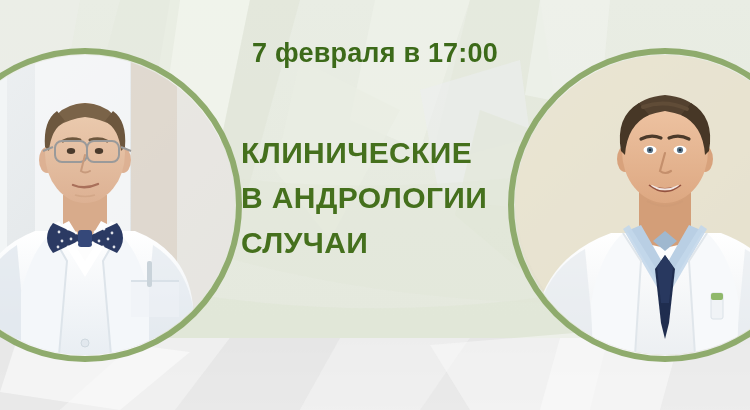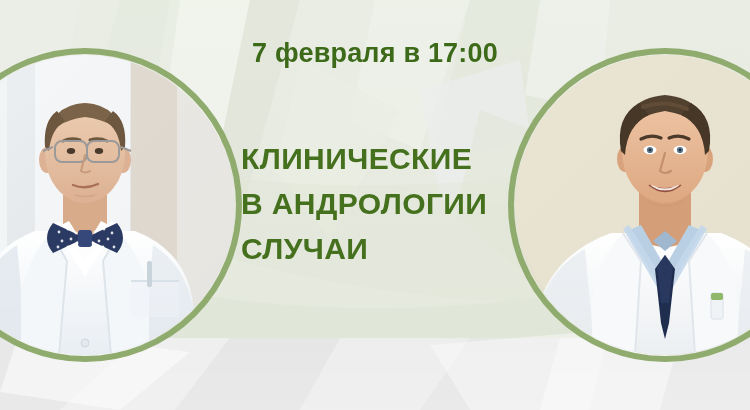--- a/index.html
+++ b/index.html
@@ -73,21 +73,21 @@
     text-align: center;
     font-size: 27px;
     font-weight: bold;
     color: #3c6a19;
     letter-spacing: 0.2px;
     white-space: nowrap;
   }
   .title-block {
     position: absolute;
     left: 241px;
-    top: 136px;
+    top: 130px;
     width: 300px;
   }
   .title-line {
     font-size: 30px;
     font-weight: bold;
     color: #45701d;
     line-height: 45px;
     letter-spacing: 0.4px;
     white-space: nowrap;
   }

